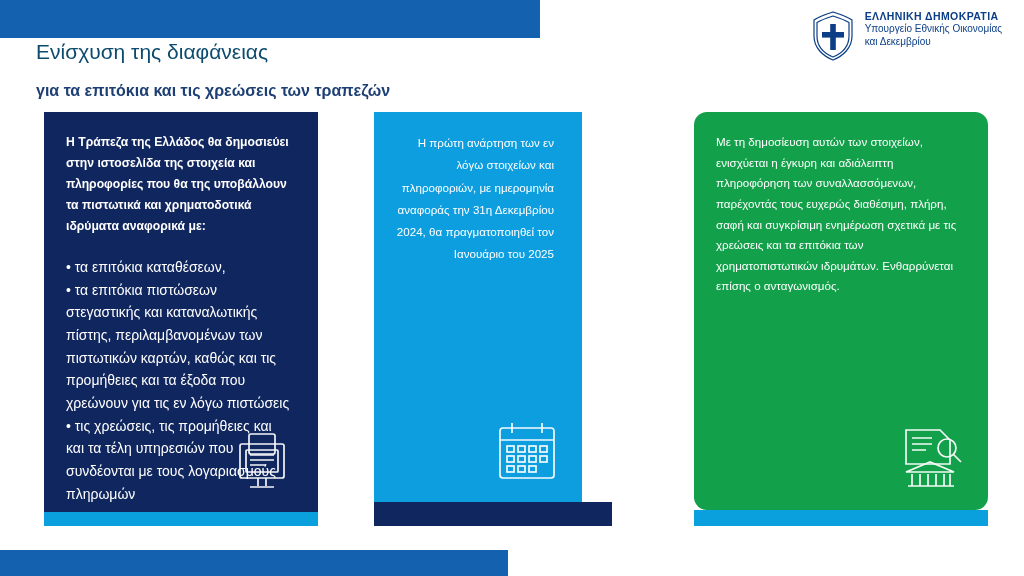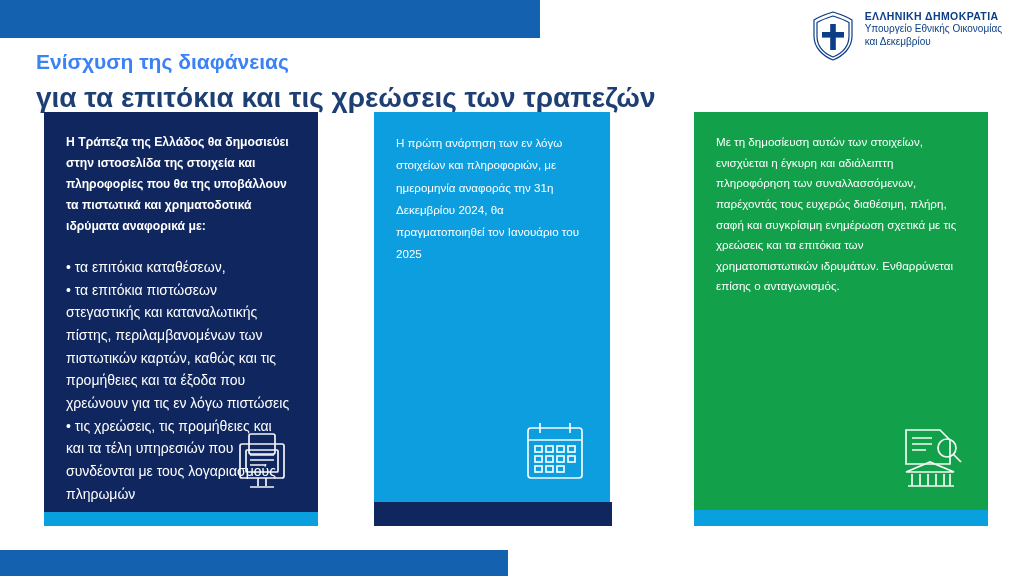--- a/index.html
+++ b/index.html
@@ -36,27 +36,27 @@
   .gov-text .l1 {
     font-size: 10.5px; font-weight: bold; color: #0b3e86;
     letter-spacing: .4px;
   }
   .gov-text .l2, .gov-text .l3 {
     font-size: 10px; color: #0b3e86;
   }
 
   
   .title-1 {
-    position: absolute; left: 36px; top: 50px;
-    font-size: 21px; font-weight: bold;
-    color: #3b82f6;
+    position: absolute; left: 36px; top: 40px;
+    font-size: 21px; font-weight: normal;
+    color: #0c4a6e;
   }
   .title-2 {
     position: absolute; left: 36px; top: 82px;
-    font-size: 28px; font-weight: bold;
+    font-size: 16px; font-weight: bold;
     color: #1d3f73;
   }
 
   
   .cards {
     position: absolute; left: 36px; top: 112px;
     width: 952px; height: 412px;
   }
 
   .card {
@@ -80,34 +80,36 @@
   }
   #card1 .bullets { font-size: 14px; line-height: 1.62; }
   #card1-strip {
     position: absolute; left: 8px; top: 400px;
     width: 274px; height: 14px;
     background: #0aa0dd;
   }
 
   
   #card2 {
-    left: 338px; width: 236px; height: 390px;
+    left: 338px; width: 208px; height: 390px;
     background: #0d9ee0;
+    text-align: right;
   }
   #card2 .body { font-size: 11.6px; line-height: 1.92; }
   #card2-strip {
     position: absolute; left: 338px; top: 390px;
     width: 238px; height: 24px;
     background: #10265f;
   }
 
   
   #card3 {
     left: 658px; width: 294px; height: 398px;
     background: #13a04a;
+    border-radius: 13px;
   }
   #card3 .body { font-size: 11.6px; line-height: 1.78; }
   #card3-strip {
     position: absolute; left: 658px; top: 398px;
     width: 294px; height: 16px;
     background: #0aa0dd;
   }
 
   .card-icon {
     position: absolute; right: 18px; bottom: 14px;

